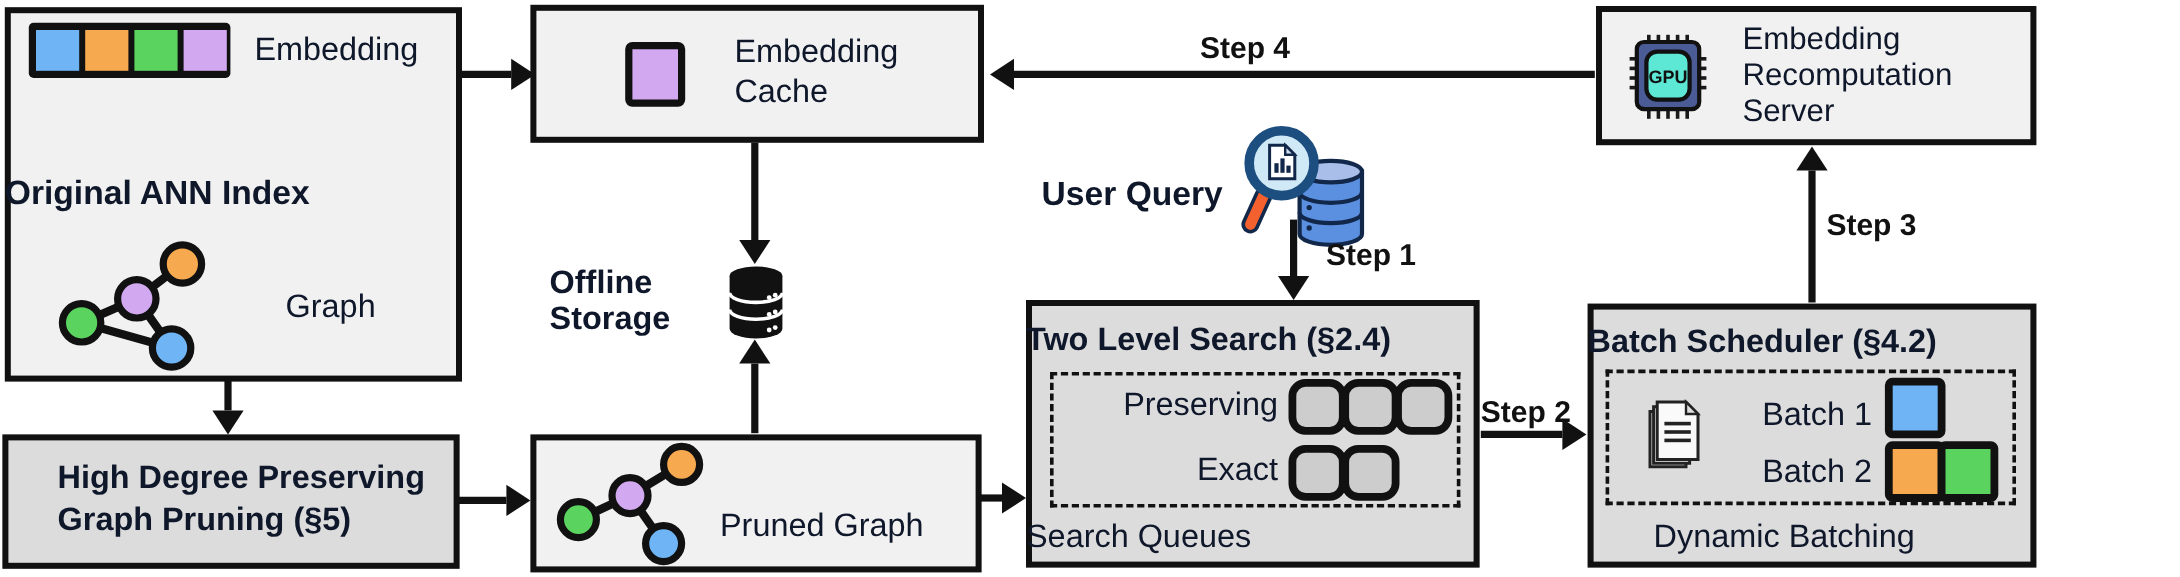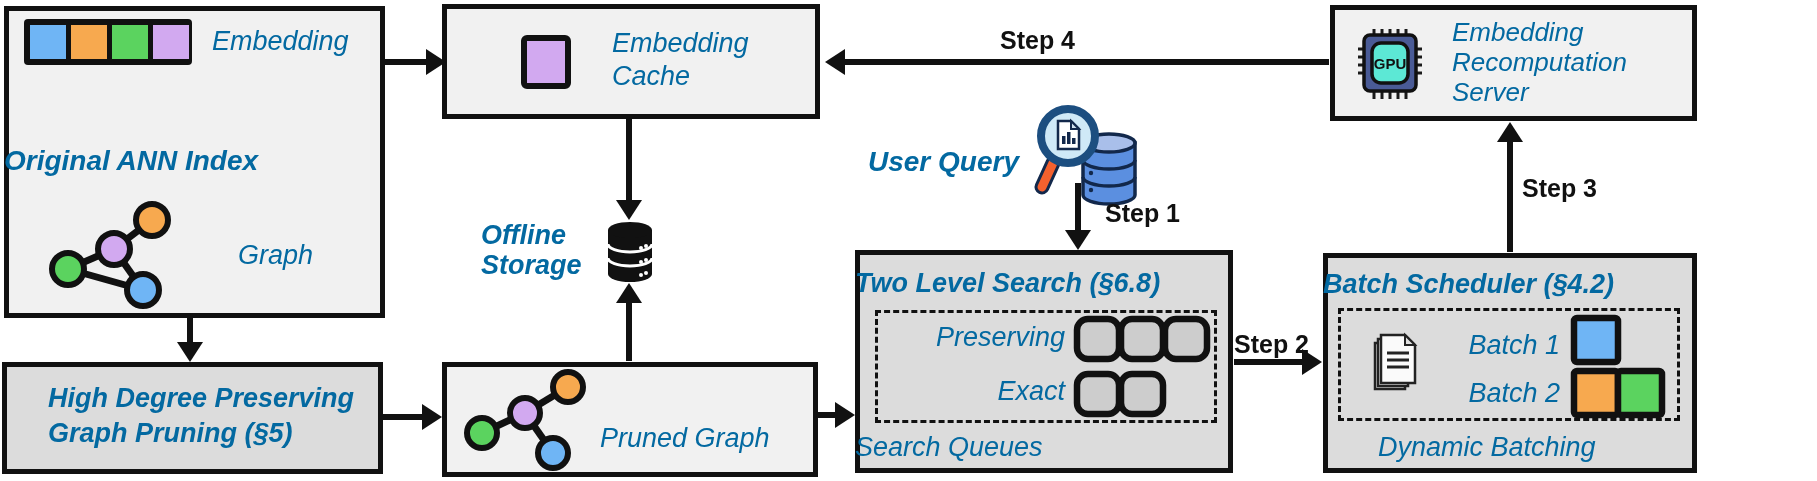--- a/index.html
+++ b/index.html
@@ -4,21 +4,21 @@
 <style>
   html,body { margin:0; padding:0; background:#ffffff; }
   .canvas {
     position:relative; width:1817px; height:481px; background:#ffffff;
     font-family:"Liberation Sans", sans-serif; color:#111; overflow:hidden;
   }
   .box { position:absolute; border:5px solid #111; box-sizing:border-box; }
   .light { background:#f1f1f1; }
   .dark  { background:#dcdcdc; }
   .dashed { position:absolute; border:3px dashed #111; box-sizing:border-box; }
-  .lbl { position:absolute; font-size:27px; line-height:30px; color:#0369a1;font-style:italic; }
+  .lbl { position:absolute; font-size:27px; line-height:30px; color:#0f172a; }
   .bold { font-weight:bold; }
   .pre { white-space:pre-line; }
   .ctr { text-align:left; }
   .rgt { text-align:right; }
   .step { position:absolute; font-size:25px; font-weight:bold; color:#111; }
   svg { position:absolute; overflow:visible; }
   .overlay { left:0; top:0; pointer-events:none; z-index:6; }
 </style>
 </head>
 <body>
@@ -52,21 +52,21 @@
   </svg>
   <div class="lbl" style="left:238px; top:240px;">Graph</div>
 
   <div class="box light" style="left:442px; top:4px; width:378px; height:115px;"></div>
   <svg style="left:520px; top:34px;" width="52" height="56" viewBox="0 0 52 56">
     <rect x="4" y="4" width="44" height="48" rx="3" stroke="#111" stroke-width="6" fill="#D2A9F0"></rect>
   </svg>
   <div class="lbl pre" style="left:612px; top:27px; line-height:33px;">Embedding
 Cache</div>
 
-  <div class="lbl bold ctr pre" style="left:481px; top:220px; width:140px; line-height:30px;">Offline
+  <div class="lbl bold ctr pre" style="left:458px; top:220px; width:140px; line-height:30px;">Offline
 Storage</div>
   <svg style="left:606px; top:221px;" width="48" height="62" viewBox="0 0 48 62">
     <path d="M2,9 v44 a22,8 0 0 0 44,0 v-44 z" fill="#111"></path>
     <ellipse cx="24" cy="9" rx="22" ry="8" fill="#111"></ellipse>
     <path d="M2,23 a22,8 0 0 0 44,0" fill="none" stroke="#fff" stroke-width="3"></path>
     <path d="M2,37 a22,8 0 0 0 44,0" fill="none" stroke="#fff" stroke-width="3"></path>
     <circle cx="35" cy="27" r="2" fill="#fff"></circle>
       <circle cx="40" cy="25" r="2" fill="#fff"></circle>
     <circle cx="35" cy="41" r="2" fill="#fff"></circle>
       <circle cx="40" cy="39" r="2" fill="#fff"></circle>
@@ -110,21 +110,21 @@
       <circle cx="33" cy="33" r="27" fill="#CFE9F7" stroke="#1C4E80" stroke-width="8"></circle>
       <path d="M23,18 h13 l8,8 v20 h-21 z" fill="#fff" stroke="#12284b" stroke-width="2.5"></path>
       <path d="M36,18 l8,8 h-8 z" fill="#cfe0ee" stroke="#12284b" stroke-width="2"></path>
       <rect x="27" y="33" width="3.5" height="8" fill="#12284b"></rect>
       <rect x="32" y="29" width="3.5" height="12" fill="#12284b"></rect>
       <rect x="37" y="35" width="3.5" height="6" fill="#12284b"></rect>
     </g>
   </svg>
 
   <div class="box dark" style="left:855px; top:250px; width:378px; height:223px;"></div>
-  <div class="lbl bold ctr" style="left:855px; top:268px; width:378px;">Two Level Search (§6.8)</div>
+  <div class="lbl bold ctr" style="left:855px; top:268px; width:378px;">Two Level Search (§2.4)</div>
   <div class="dashed" style="left:875px; top:310px; width:342px; height:113px;"></div>
   <div class="lbl rgt" style="left:886px; top:322px; width:179px;">Preserving</div>
   <div class="lbl rgt" style="left:886px; top:376px; width:179px;">Exact</div>
   <svg style="left:1072px; top:314px;" width="140" height="50" viewBox="0 0 140 50">
     <rect x="5" y="5" width="42" height="40" rx="11" fill="#cdcdcd" stroke="#111" stroke-width="6.5"></rect>
     <rect x="49" y="5" width="42" height="40" rx="11" fill="#cdcdcd" stroke="#111" stroke-width="6.5"></rect>
     <rect x="93" y="5" width="42" height="40" rx="11" fill="#cdcdcd" stroke="#111" stroke-width="6.5"></rect>
   </svg>
   <svg style="left:1072px; top:369px;" width="96" height="50" viewBox="0 0 96 50">
     <rect x="5" y="5" width="42" height="40" rx="11" fill="#cdcdcd" stroke="#111" stroke-width="6.5"></rect>

